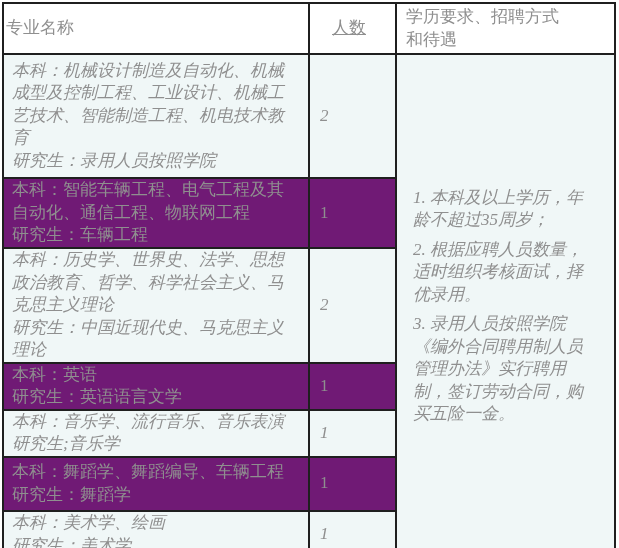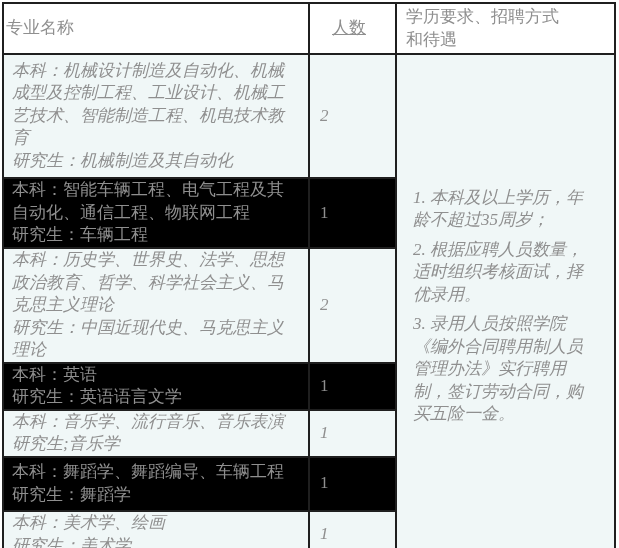--- a/index.html
+++ b/index.html
@@ -46,21 +46,21 @@
     padding:0 8px 0 9px;
     background:#f0f7f7 !important;
     vertical-align:middle;
   }
   .req-cell p{margin:7px;}
   th.h-major{padding:0 18px 0 2px;}
   th.h-count{padding:0 4px 0 22px;text-decoration:underline;}
   th.h-req{padding:0 8px 0 9px;white-space:pre-line;margin-top:44px;}
 
   tbody tr.tint td{background:#f0f7f7;font-style:italic;}
-  tbody tr.plain td{background:#000000;}
+  tbody tr.plain td{background:#701a75;}
   .req-cell{background:#f0f7f7;}
 </style>
 </head>
 <body>
 
 <table class="recruit">
   <colgroup>
     <col class="c-major">
     <col class="c-count">
     <col class="c-req">
@@ -70,21 +70,21 @@
       <th class="h-major">专业名称</th>
       <th class="h-count">人数</th>
       <th class="h-req">学历要求、招聘方式
 和待遇</th>
     </tr>
   </thead>
   <tbody>
     <tr class="tint">
       <td class="major-cell">
         <div>本科：机械设计制造及自动化、机械成型及控制工程、工业设计、机械工艺技术、智能制造工程、机电技术教育</div>
-        <div>研究生：机械制造及其自动化</div>
+        <div>研究生：录用人员按照学院</div>
       </td>
       <td class="count-cell">2</td>
       <td class="req-cell" rowspan="7">
         <p>1. 本科及以上学历，年龄不超过35周岁；</p>
         <p>2. 根据应聘人员数量，适时组织考核面试，择优录用。</p>
         <p>3. 录用人员按照学院《编外合同聘用制人员管理办法》实行聘用制，签订劳动合同，购买五险一金。</p>
       </td>
     </tr>
     <tr class="plain">
       <td class="major-cell">

